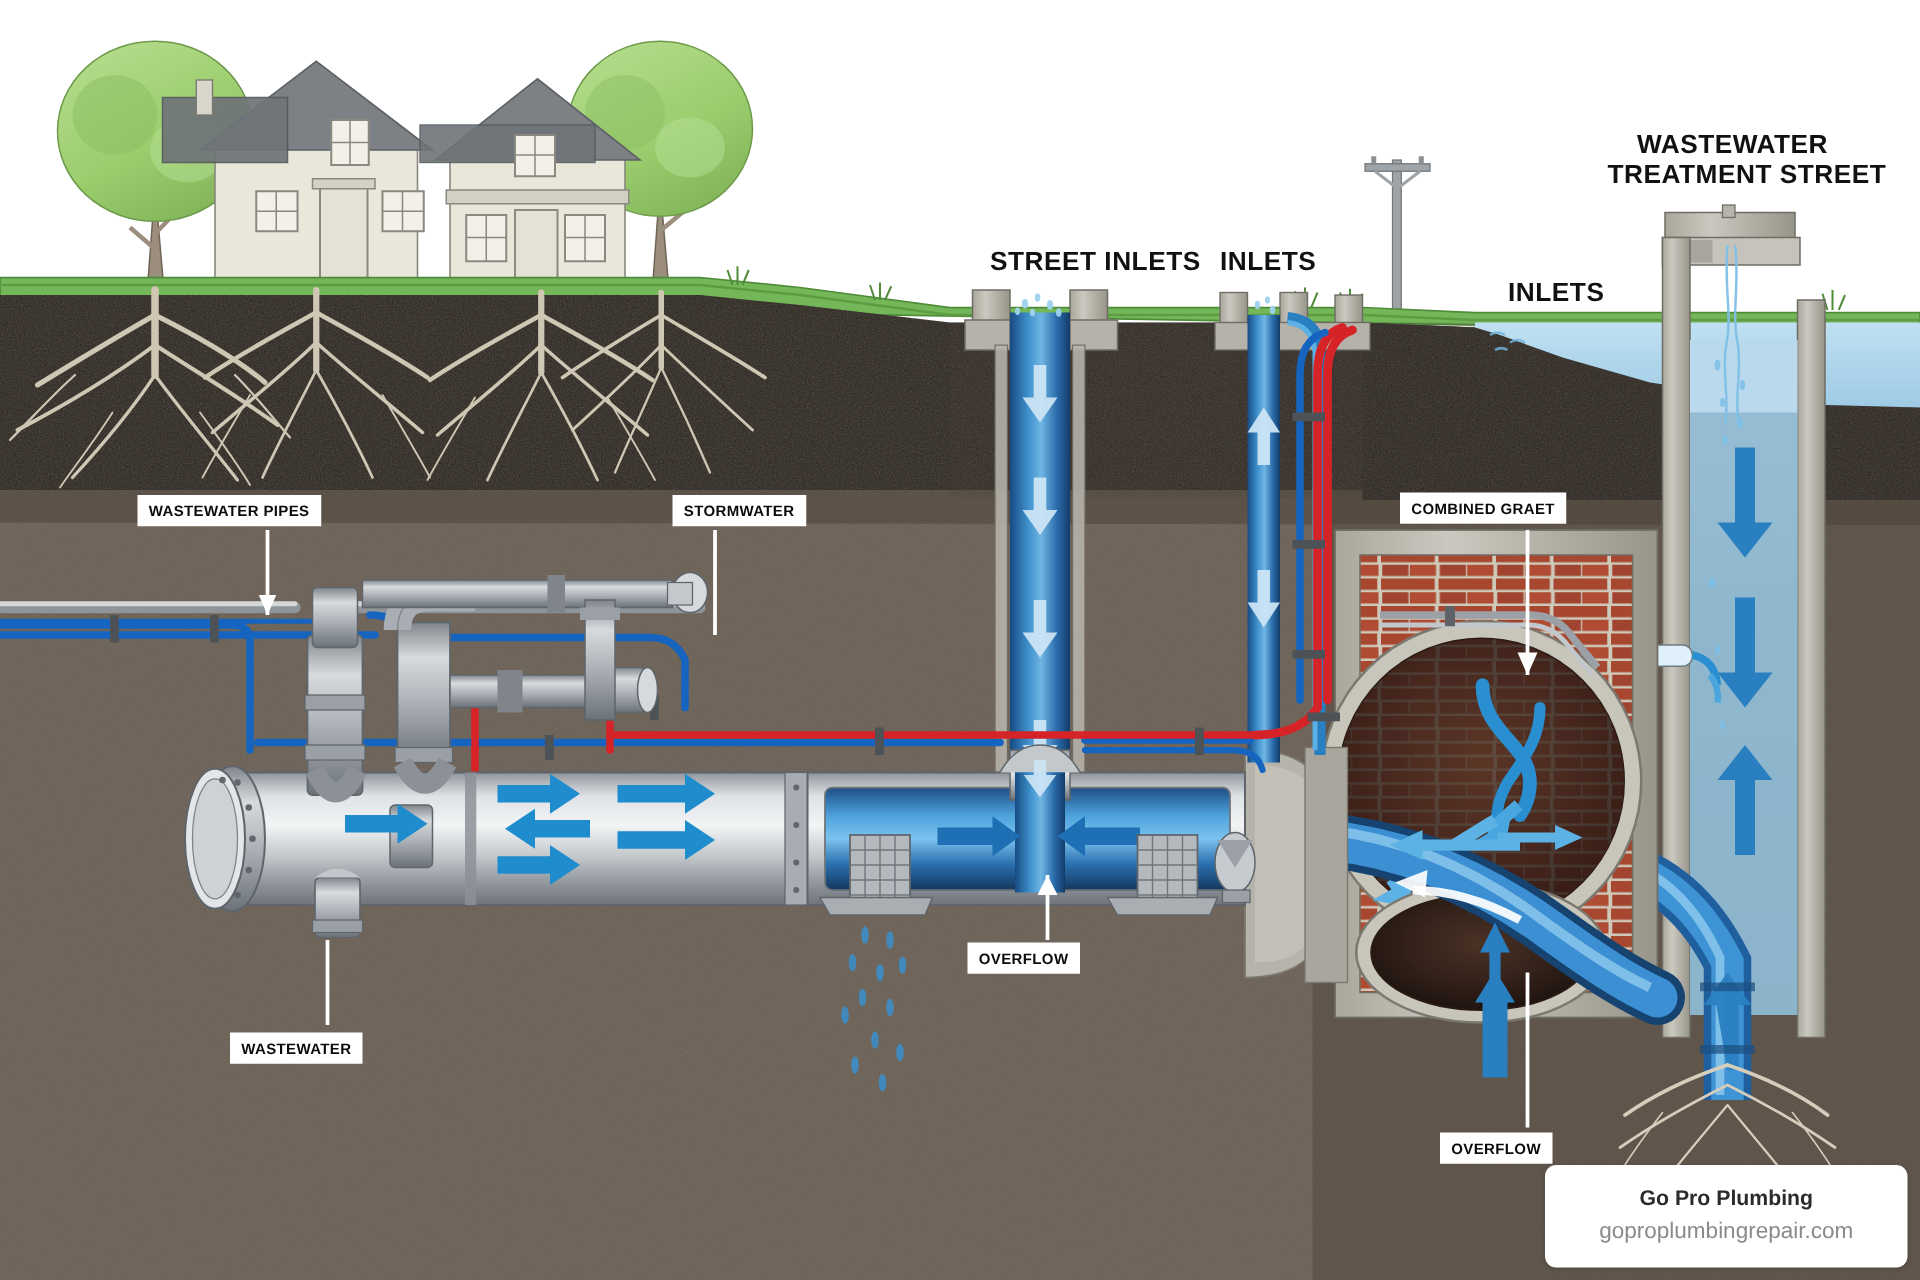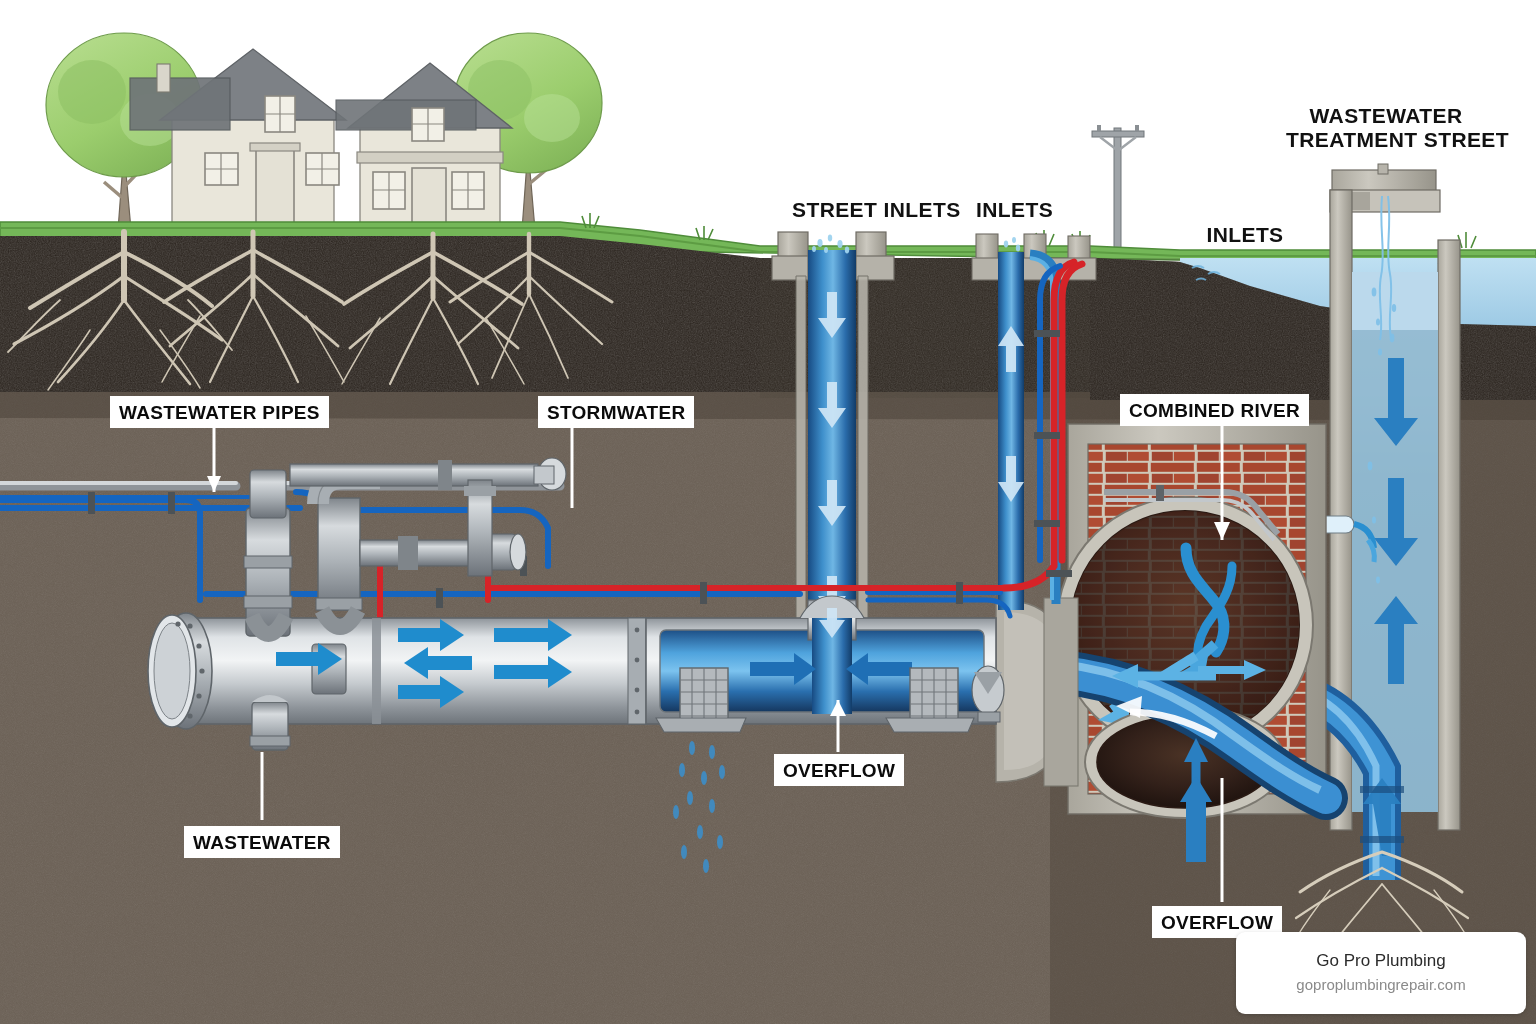--- a/index.html
+++ b/index.html
@@ -25,21 +25,21 @@
     height: 1024px;
   }
 
   
   .label-box {
     position: absolute;
     background: #ffffff;
     color: #0b0b0b;
     font-family: "Liberation Sans", sans-serif;
     font-weight: 700;
-    font-size: 19px;
+    font-size: 12px;
     letter-spacing: 0.3px;
     line-height: 1;
     padding: 7px 9px 6px 9px;
     white-space: nowrap;
     box-sizing: border-box;
     z-index: 40;
   }
   .plain-label {
     position: absolute;
     color: #111111;
@@ -64,29 +64,29 @@
     border-radius: 9px;
     box-shadow: 0 1px 4px rgba(0,0,0,0.18);
     display: flex;
     flex-direction: column;
     align-items: center;
     justify-content: center;
     z-index: 60;
   }
   #wm-title {
     font-family: "Liberation Sans", sans-serif;
-    font-weight: 400;
+    font-weight: 700;
     font-size: 17px;
     color: #2b2b2b;
     line-height: 1.2;
   }
   #wm-url {
     font-family: "Liberation Sans", sans-serif;
     font-weight: 400;
-    font-size: 15px;
+    font-size: 18px;
     color: #8a8a8a;
     line-height: 1.4;
     margin-top: 2px;
   }
 </style>
 </head>
 <body>
 
 <div id="stage">
 
@@ -661,21 +661,21 @@
 
   <div class="plain-label" style="left:1286px; top:104px; width:200px;">
     <span>WASTEWATER</span><br>
     <span>TREATMENT STREET</span>
   </div>
 
   <div class="label-box" style="left:110px; top:396px;">WASTEWATER PIPES</div>
 
   <div class="label-box" style="left:512px; top:396px;margin-left:26px;">STORMWATER</div>
 
-  <div class="label-box" style="left:1120px; top:394px;">COMBINED RIVER</div>
+  <div class="label-box" style="left:1120px; top:394px;">COMBINED GRAET</div>
 
   <div class="label-box" style="left:774px; top:754px;">OVERFLOW</div>
 
   <div class="label-box" style="left:1152px; top:906px;">OVERFLOW</div>
 
   <div class="label-box" style="left:184px; top:826px;">WASTEWATER</div>
 
   <div id="watermark">
     <div id="wm-title">Go Pro Plumbing</div>
     <div id="wm-url">goproplumbingrepair.com</div>

